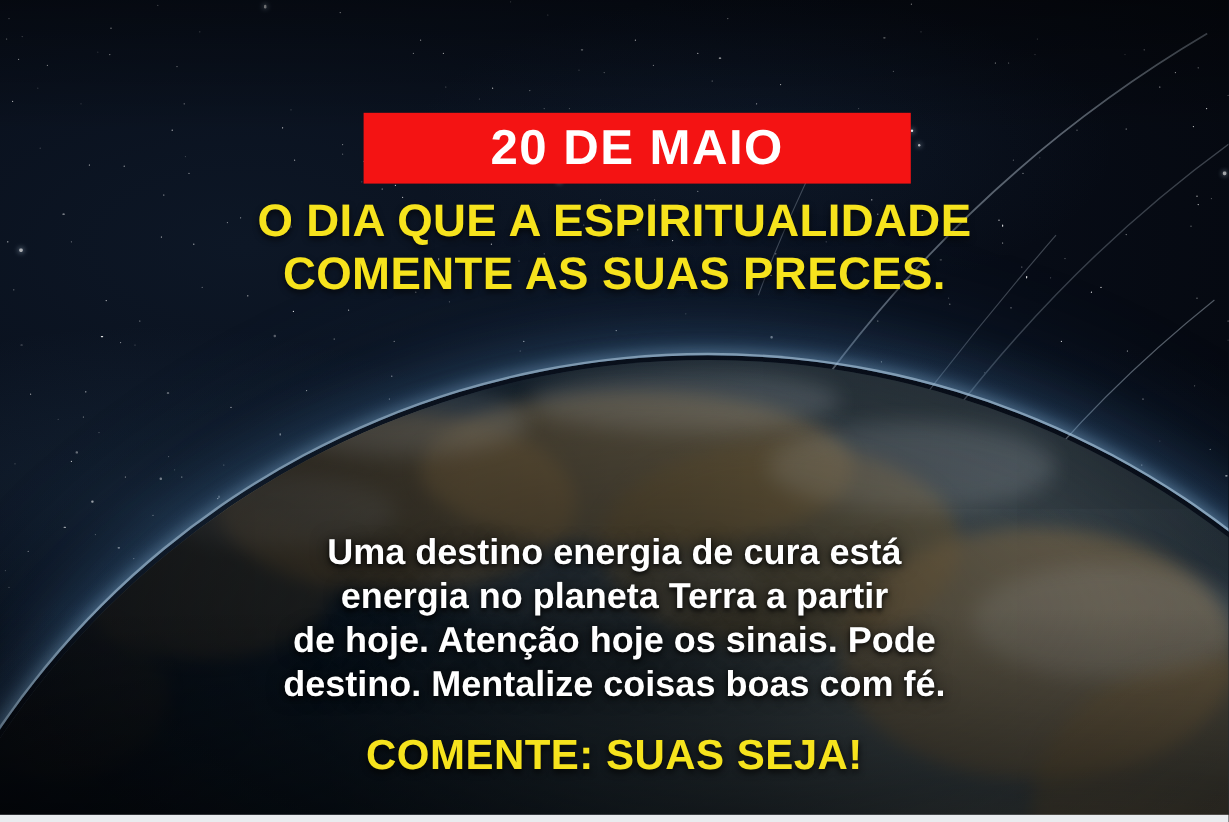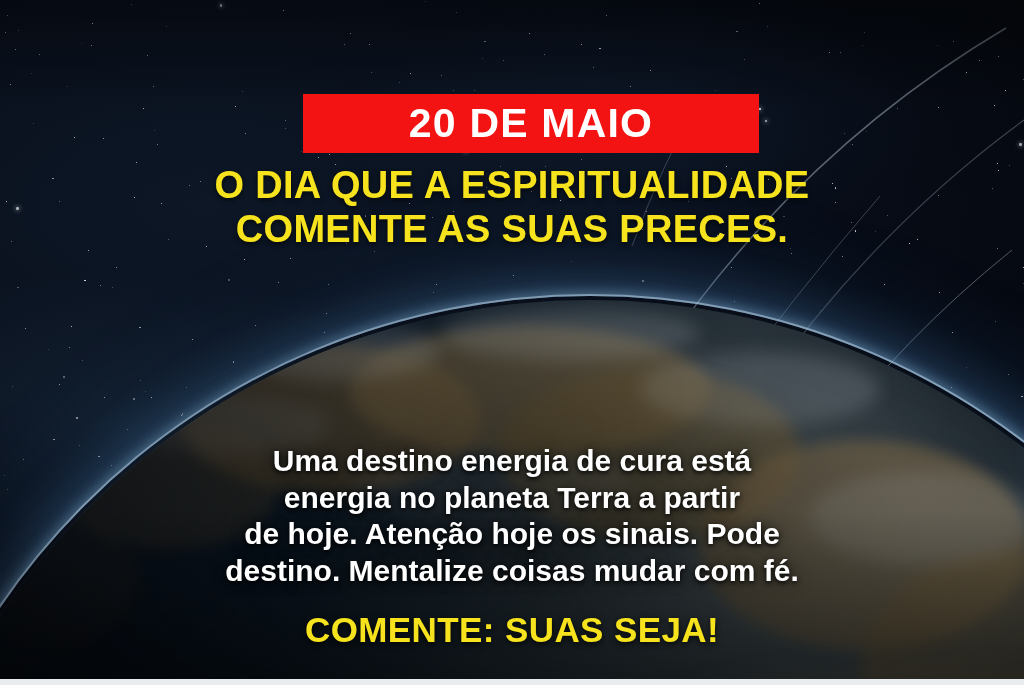--- a/index.html
+++ b/index.html
@@ -513,20 +513,20 @@
 
     <div class="headline">
       <span class="headline-line">O DIA QUE A ESPIRITUALIDADE</span>
       <span class="headline-line">COMENTE AS SUAS PRECES.</span>
     </div>
 
     <div class="body-copy">
       <span class="body-line">Uma destino energia de cura está</span>
       <span class="body-line">energia no planeta Terra a partir</span>
       <span class="body-line">de hoje. Atenção hoje os sinais. Pode</span>
-      <span class="body-line">destino. Mentalize coisas mudar com fé.</span>
+      <span class="body-line">destino. Mentalize coisas boas com fé.</span>
     </div>
 
     <div class="cta">COMENTE: SUAS SEJA!</div>
   </div>
 
   <div class="bottom-strip"></div>
 </div>
 
 </body></html>

